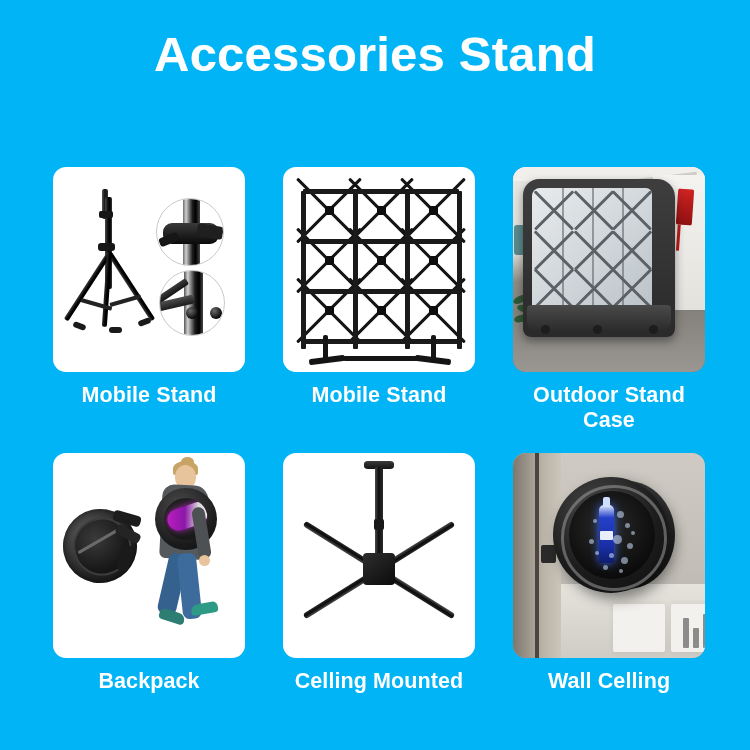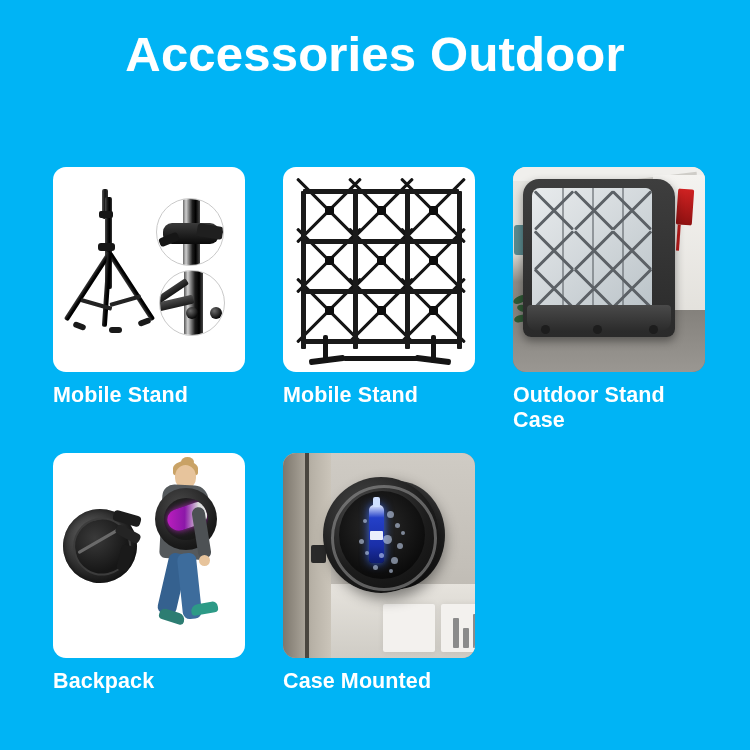--- a/index.html
+++ b/index.html
@@ -38,21 +38,21 @@
     border-radius:13px;
     position:relative;
     overflow:hidden;
     box-sizing:border-box;
   }
   .card.photo{background:#8e8e8e;}
   .label{
     color:#ffffff;
     font-weight:bold;
     font-size:21.5px;
-    text-align:left;
+    text-align:center;
     line-height:1.18;
     margin-top:11px;
     letter-spacing:0.1px;
   }
   .row-wrap{position:absolute;left:53px;width:644px;}
   .r1{top:167px;}
   .r2{top:453px;}
   .rowgrid{
     display:grid;
     grid-template-columns:192px 192px 192px;
@@ -277,21 +277,21 @@
   .wm-bottle:before{content:"";position:absolute;left:4px;top:-8px;width:7px;height:10px;background:#cfe0ff;border-radius:2px;}
   .wm-splash{position:absolute;border-radius:50%;background:rgba(210,225,255,.55);}
   .wm-label{position:absolute;left:31px;top:40px;width:13px;height:9px;background:#e9eefc;border-radius:1px;}
 </style>
 </head>
 <body>
 
 <div class="page">
 
   <div class="header">
-    <div class="title">Accessories Outdoor</div>
+    <div class="title">Accessories Stand</div>
   </div>
 
   <div class="row-wrap r1 rowgrid">
 
     <div class="cell">
       <div class="card">
         <div class="art">
           <div class="tripod-pole2"></div>
           <div class="tripod-pole"></div>
           <div class="tripod-knob"></div>
@@ -449,20 +449,35 @@
             <div class="p-legA"></div>
             <div class="p-legB"></div>
             <div class="p-shoeA"></div>
             <div class="p-shoeB"></div>
           </div>
         </div>
       </div>
       <div class="label">Backpack</div>
     </div>
 
+    <div class="cell">
+      <div class="card">
+        <div class="art">
+          <div class="ceil-plate"></div>
+          <div class="ceil-rod"></div>
+          <div class="ceil-rod-joint"></div>
+          <div class="blade b1"></div>
+          <div class="blade b2"></div>
+          <div class="blade b3"></div>
+          <div class="blade b4"></div>
+          <div class="hub"></div>
+        </div>
+      </div>
+      <div class="label">Celling Mounted</div>
+    </div>
 
     <div class="cell">
       <div class="card photo">
         <div class="wm-scene">
           <div class="wm-shelf">
             <div class="wm-panel p1"></div>
             <div class="wm-panel p2"></div>
 
             <div class="wm-bar" style="left:122px;height:30px;"></div>
             <div class="wm-bar" style="left:132px;height:20px;"></div>
@@ -488,17 +503,17 @@
                 <div class="wm-splash" style="left: 24px; top: 28px; width: 4px; height: 4px;"></div>
                 <div class="wm-splash" style="left: 20px; top: 48px; width: 5px; height: 5px;"></div>
                 <div class="wm-splash" style="left: 26px; top: 60px; width: 4px; height: 4px;"></div>
                 <div class="wm-splash" style="left: 62px; top: 40px; width: 4px; height: 4px;"></div>
                 <div class="wm-splash" style="left: 34px; top: 74px; width: 5px; height: 5px;"></div>
                 <div class="wm-splash" style="left: 50px; top: 78px; width: 4px; height: 4px;"></div>
               </div>
           </div>
         </div>
       </div>
-      <div class="label">Case Mounted</div>
+      <div class="label">Wall Celling</div>
     </div>
   </div>
 
 </div>
 
 </body></html>

